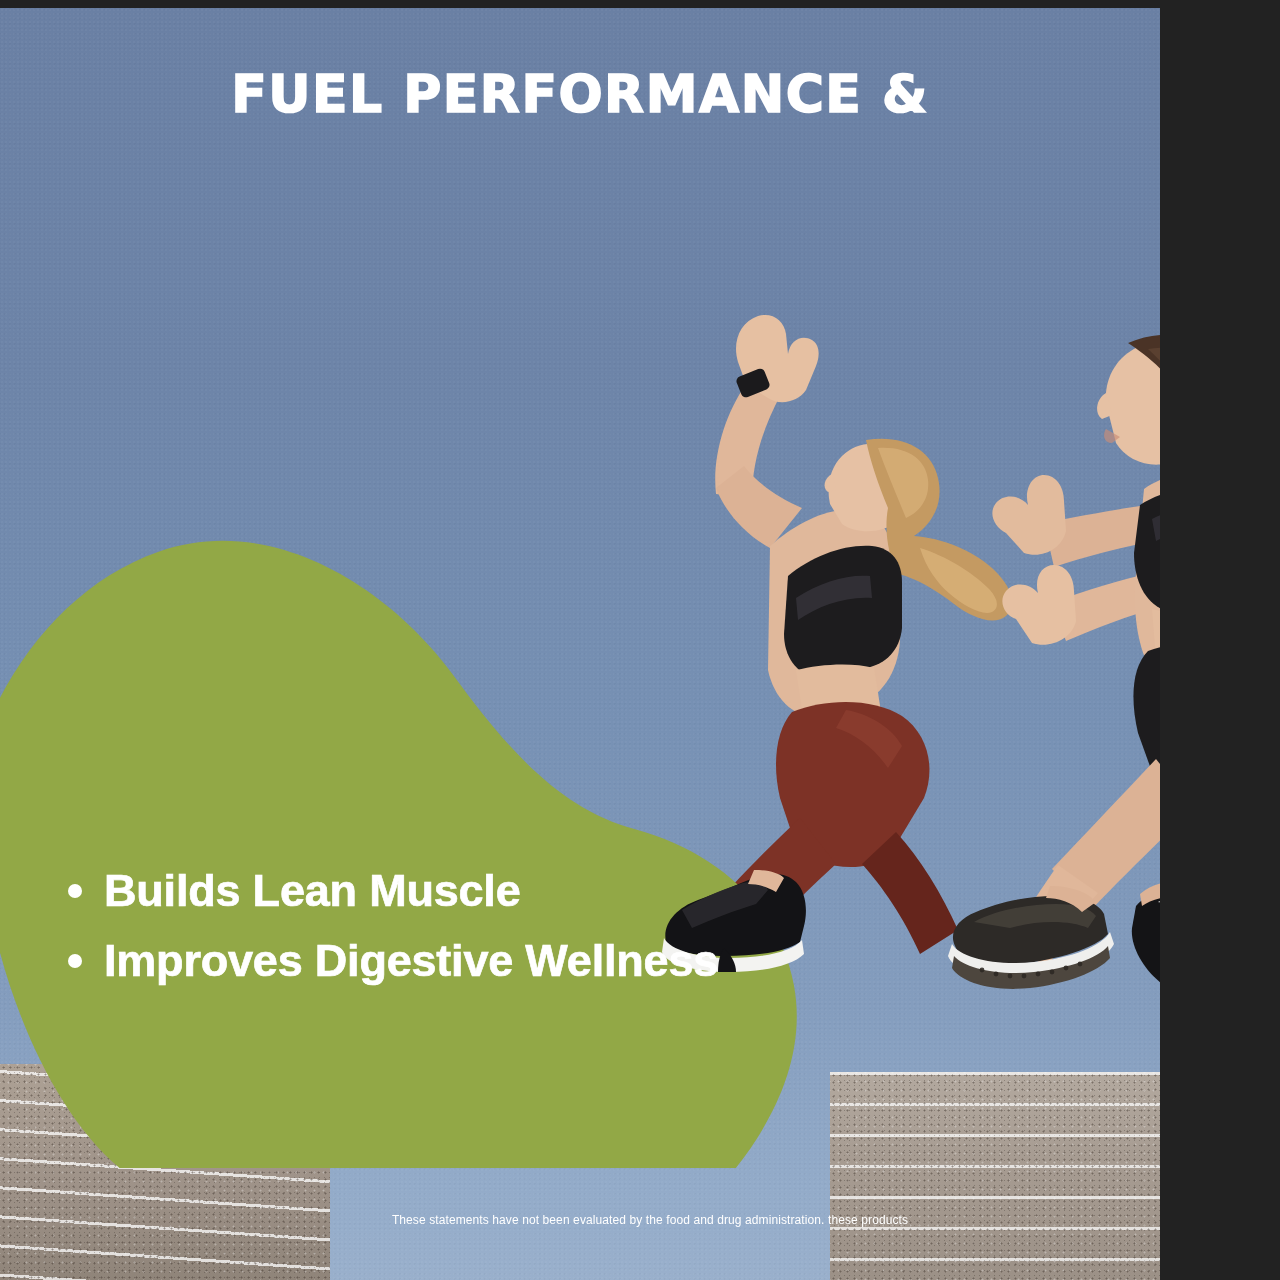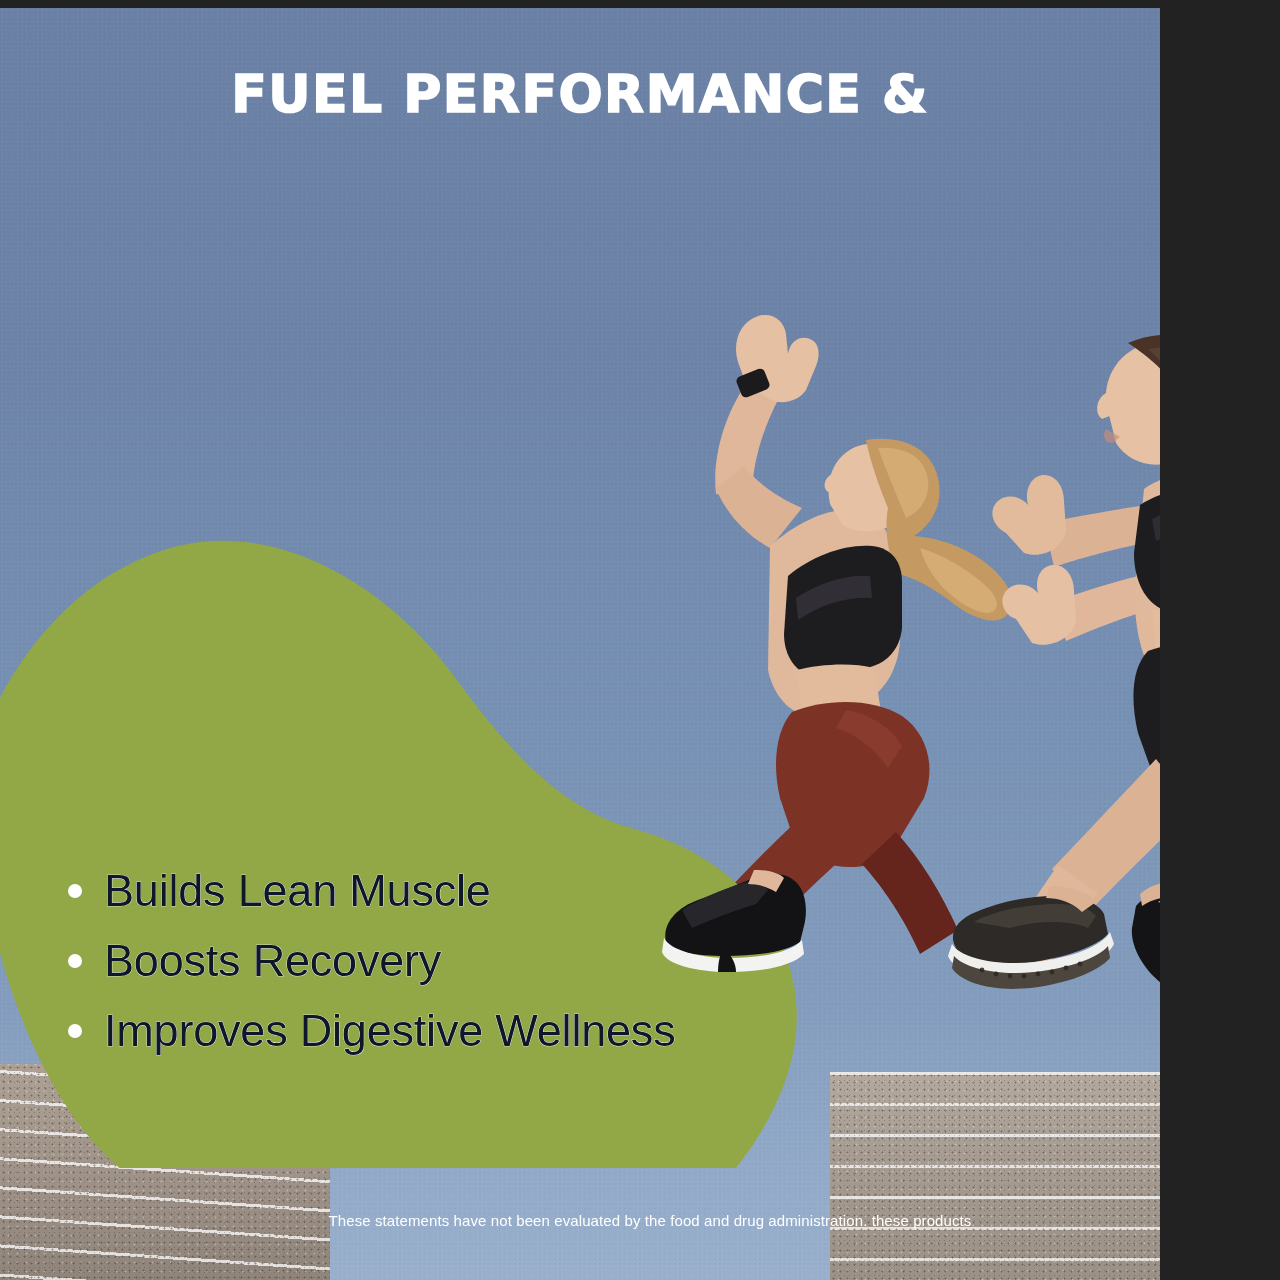--- a/index.html
+++ b/index.html
@@ -98,23 +98,23 @@
     text-transform:uppercase;
     -webkit-text-stroke:1.6px #ffffff;
     paint-order:stroke fill;
   }
   .headline .l2{ display:block; }
 
   .benefits{
     position:absolute;
     left:62px; top:848px;
     width:760px;
-    color:#0f172a;
+    color:#ffffff;
     font-family:"Liberation Sans", sans-serif;
-    font-weight:400;
+    font-weight:700;
     font-size:45px;
     line-height:70px;
     letter-spacing:-.2px;
     -webkit-text-stroke:.7px #fff;
     paint-order:stroke fill;
   }
   .b-row{
     display:flex;
     align-items:flex-start;
   }
@@ -128,21 +128,21 @@
   .b-text{ flex:1 1 auto; }
 
   .disclaimer{
     position:absolute;
     left:150px; width:1000px;
     top:1198px;
     text-align:center;
     color:#ffffff;
     font-family:"Liberation Sans", sans-serif;
     font-weight:400;
-    font-size:15px;
+    font-size:12px;
     line-height:29px;
     letter-spacing:.1px;
   }
   .disclaimer .d2{ display:block; }
 </style>
 </head>
 <body>
 
 <div class="poster">
 
@@ -329,24 +329,20 @@
     <span>FUEL PERFORMANCE &amp;</span>
   </h1>
 
   <div class="benefits">
     <div class="b-row">
       <span class="b-dot"></span>
       <span class="b-text">Builds Lean Muscle</span>
     </div>
     <div class="b-row">
       <span class="b-dot"></span>
-      <span class="b-text">Boosts Recovery</span>
-    </div>
-    <div class="b-row">
-      <span class="b-dot"></span>
       <span class="b-text">Improves Digestive Wellness</span>
     </div>
   </div>
 
   <p class="disclaimer">
     <span>These statements have not been evaluated by the food and drug administration. these products</span>
   </p>
 
 </div>
 

